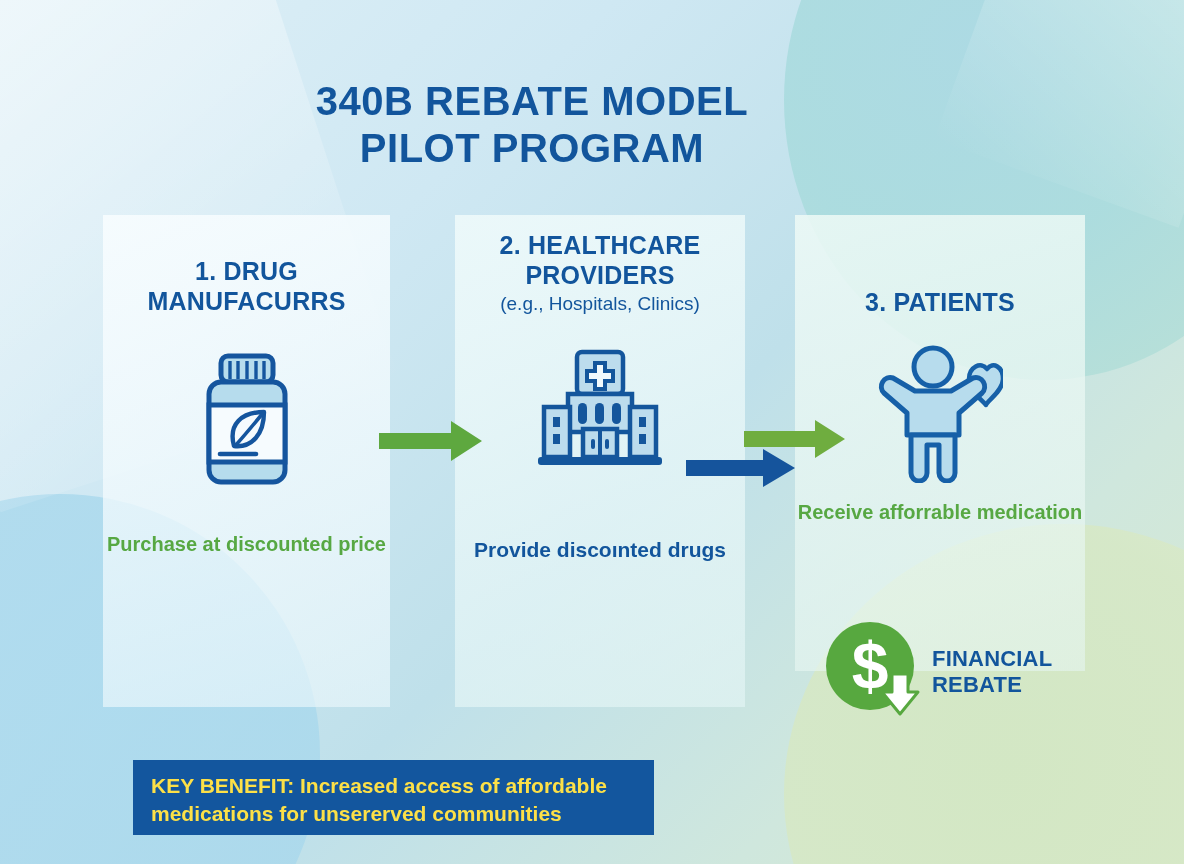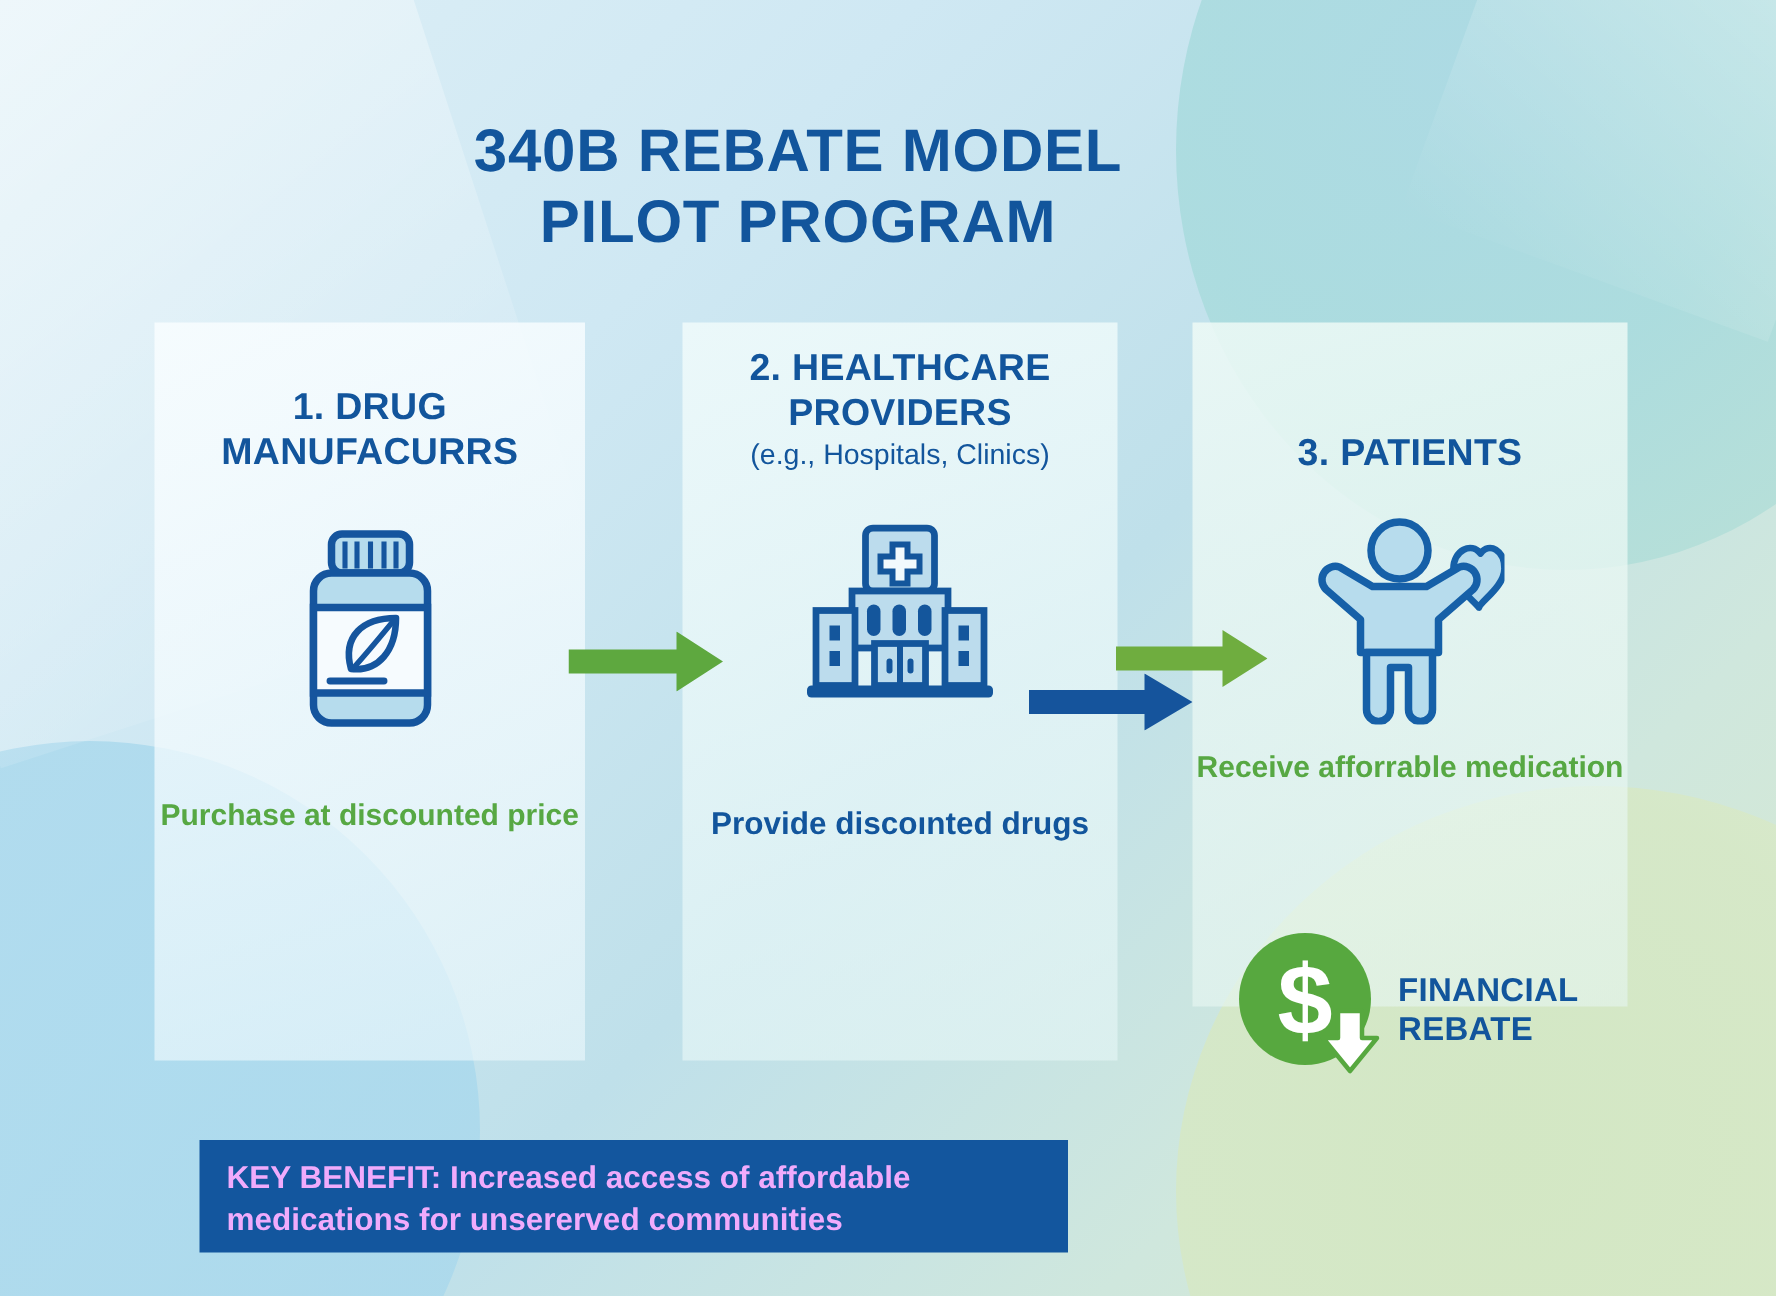--- a/index.html
+++ b/index.html
@@ -139,25 +139,25 @@
     font-size: 22px;
     line-height: 1.16;
     letter-spacing: .2px;
   }
   #savings-label .line { display: block; }
 
   
   #key-benefit {
     position: absolute;
     left: 133px; top: 760px;
-    width: 579px; height: 75px;
+    width: 521px; height: 75px;
     background: #13569e;
     box-sizing: border-box;
     padding: 12px 0 0 18px;
-    color: #f0abfc;
+    color: #fde047;
     font-size: 21px;
     font-weight: bold;
     line-height: 1.32;
   }
   #key-benefit .kb-strong { font-weight: bold; }
 </style>
 </head>
 <body>
 
 <div id="canvas">

